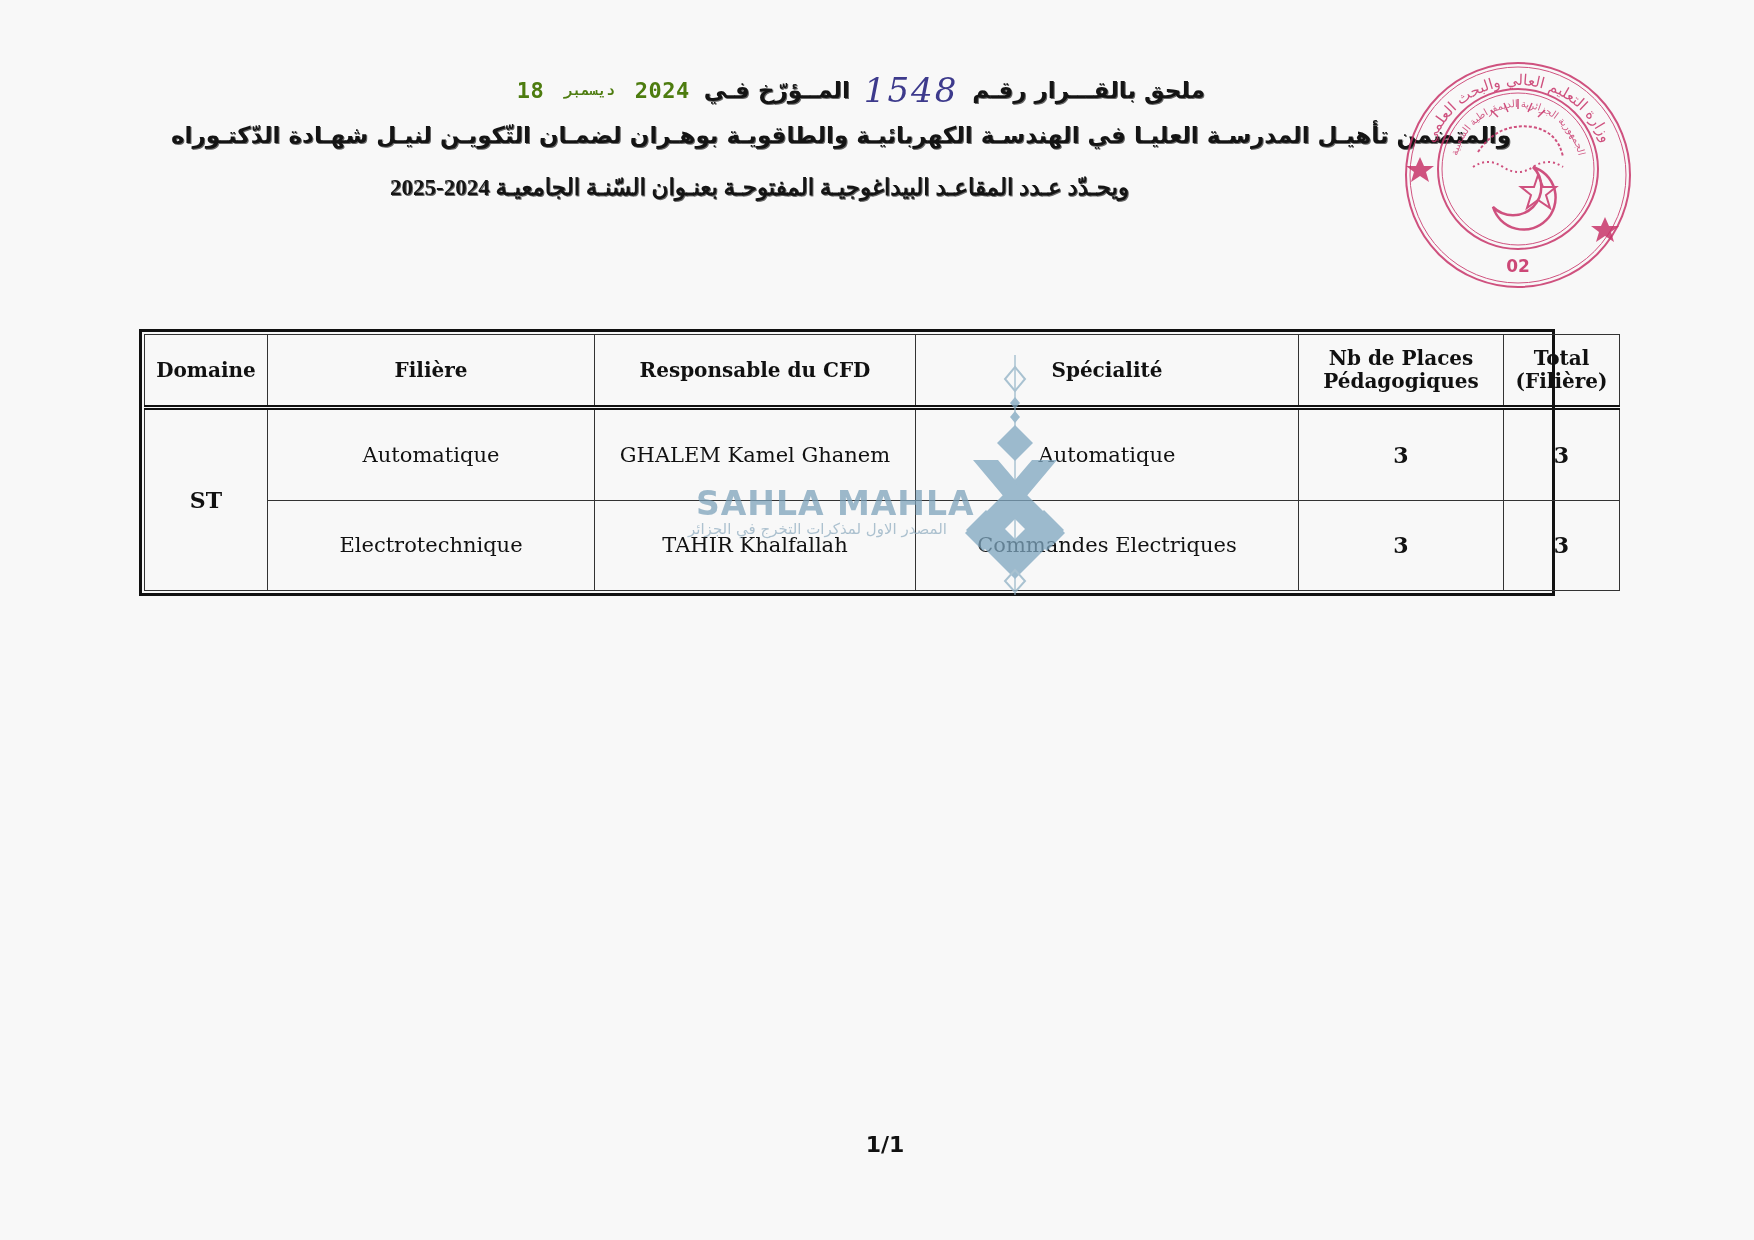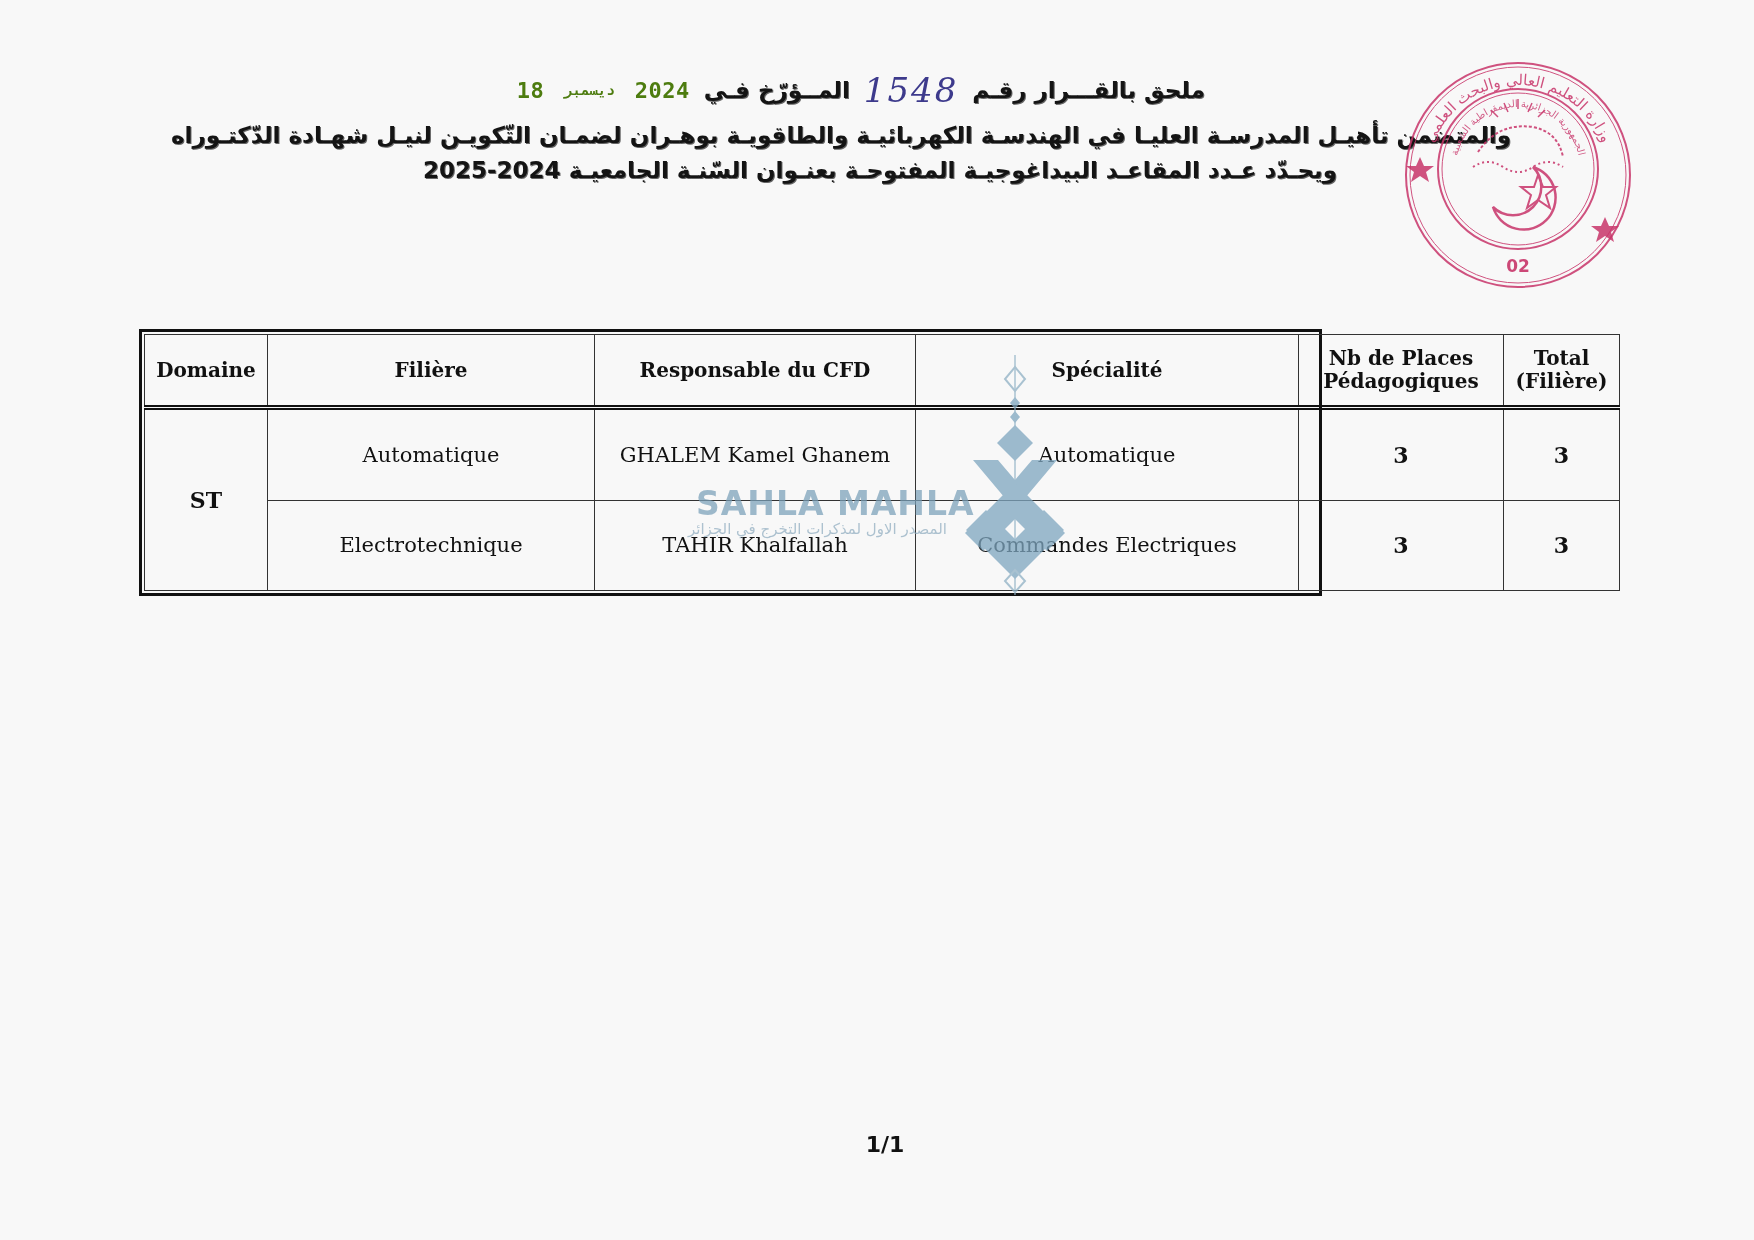--- a/index.html
+++ b/index.html
@@ -19,28 +19,28 @@
   .handwritten {
     font-family:"DejaVu Serif", serif; font-style:italic; font-weight:normal;
     color:#3d3a8c; font-size:34px; text-shadow:none; letter-spacing:2px;
   }
   .stampdate {
     font-family:"DejaVu Sans Mono", monospace; font-weight:bold; color:#4d7c0f;
     font-size:22px; text-shadow:none; display:flex; gap:20px; align-items:center;
   }
   .stampdate .month { font-size:14px; }
   #line2 { top:122px; left:251px; width:1260px; text-align:center; }
-  #line3 { top:157px; left:390px; width:980px; text-align:center; }
+  #line3 { top:174px; left:390px; width:980px; text-align:left;font-family:Liberation Serif, serif; }
 
   
   .stamp { position:absolute; left:1398px; top:57px; width:240px; height:240px; }
 
   
   .tbl-wrap {
-    position:absolute; left:139px; top:329px; width:1183px; height:267px;
+    position:absolute; left:139px; top:329px; width:1416px; height:267px;
     border:3px solid #111; box-sizing:border-box; padding:2px;
   }
   table { border-collapse:collapse; width:100%; height:100%; table-layout:fixed; }
   th, td { border:1.5px solid #333; text-align:center; vertical-align:middle; padding:0 4px; }
   th { font-weight:bold; font-size:20px; line-height:23px; height:70px; background:transparent; }
   thead tr { border-bottom:5px double #111; }
   td { font-size:21px; }
   td.bold { font-weight:bold; font-size:22px; }
   .row-a td, .row-b td { height:87px; }
 

